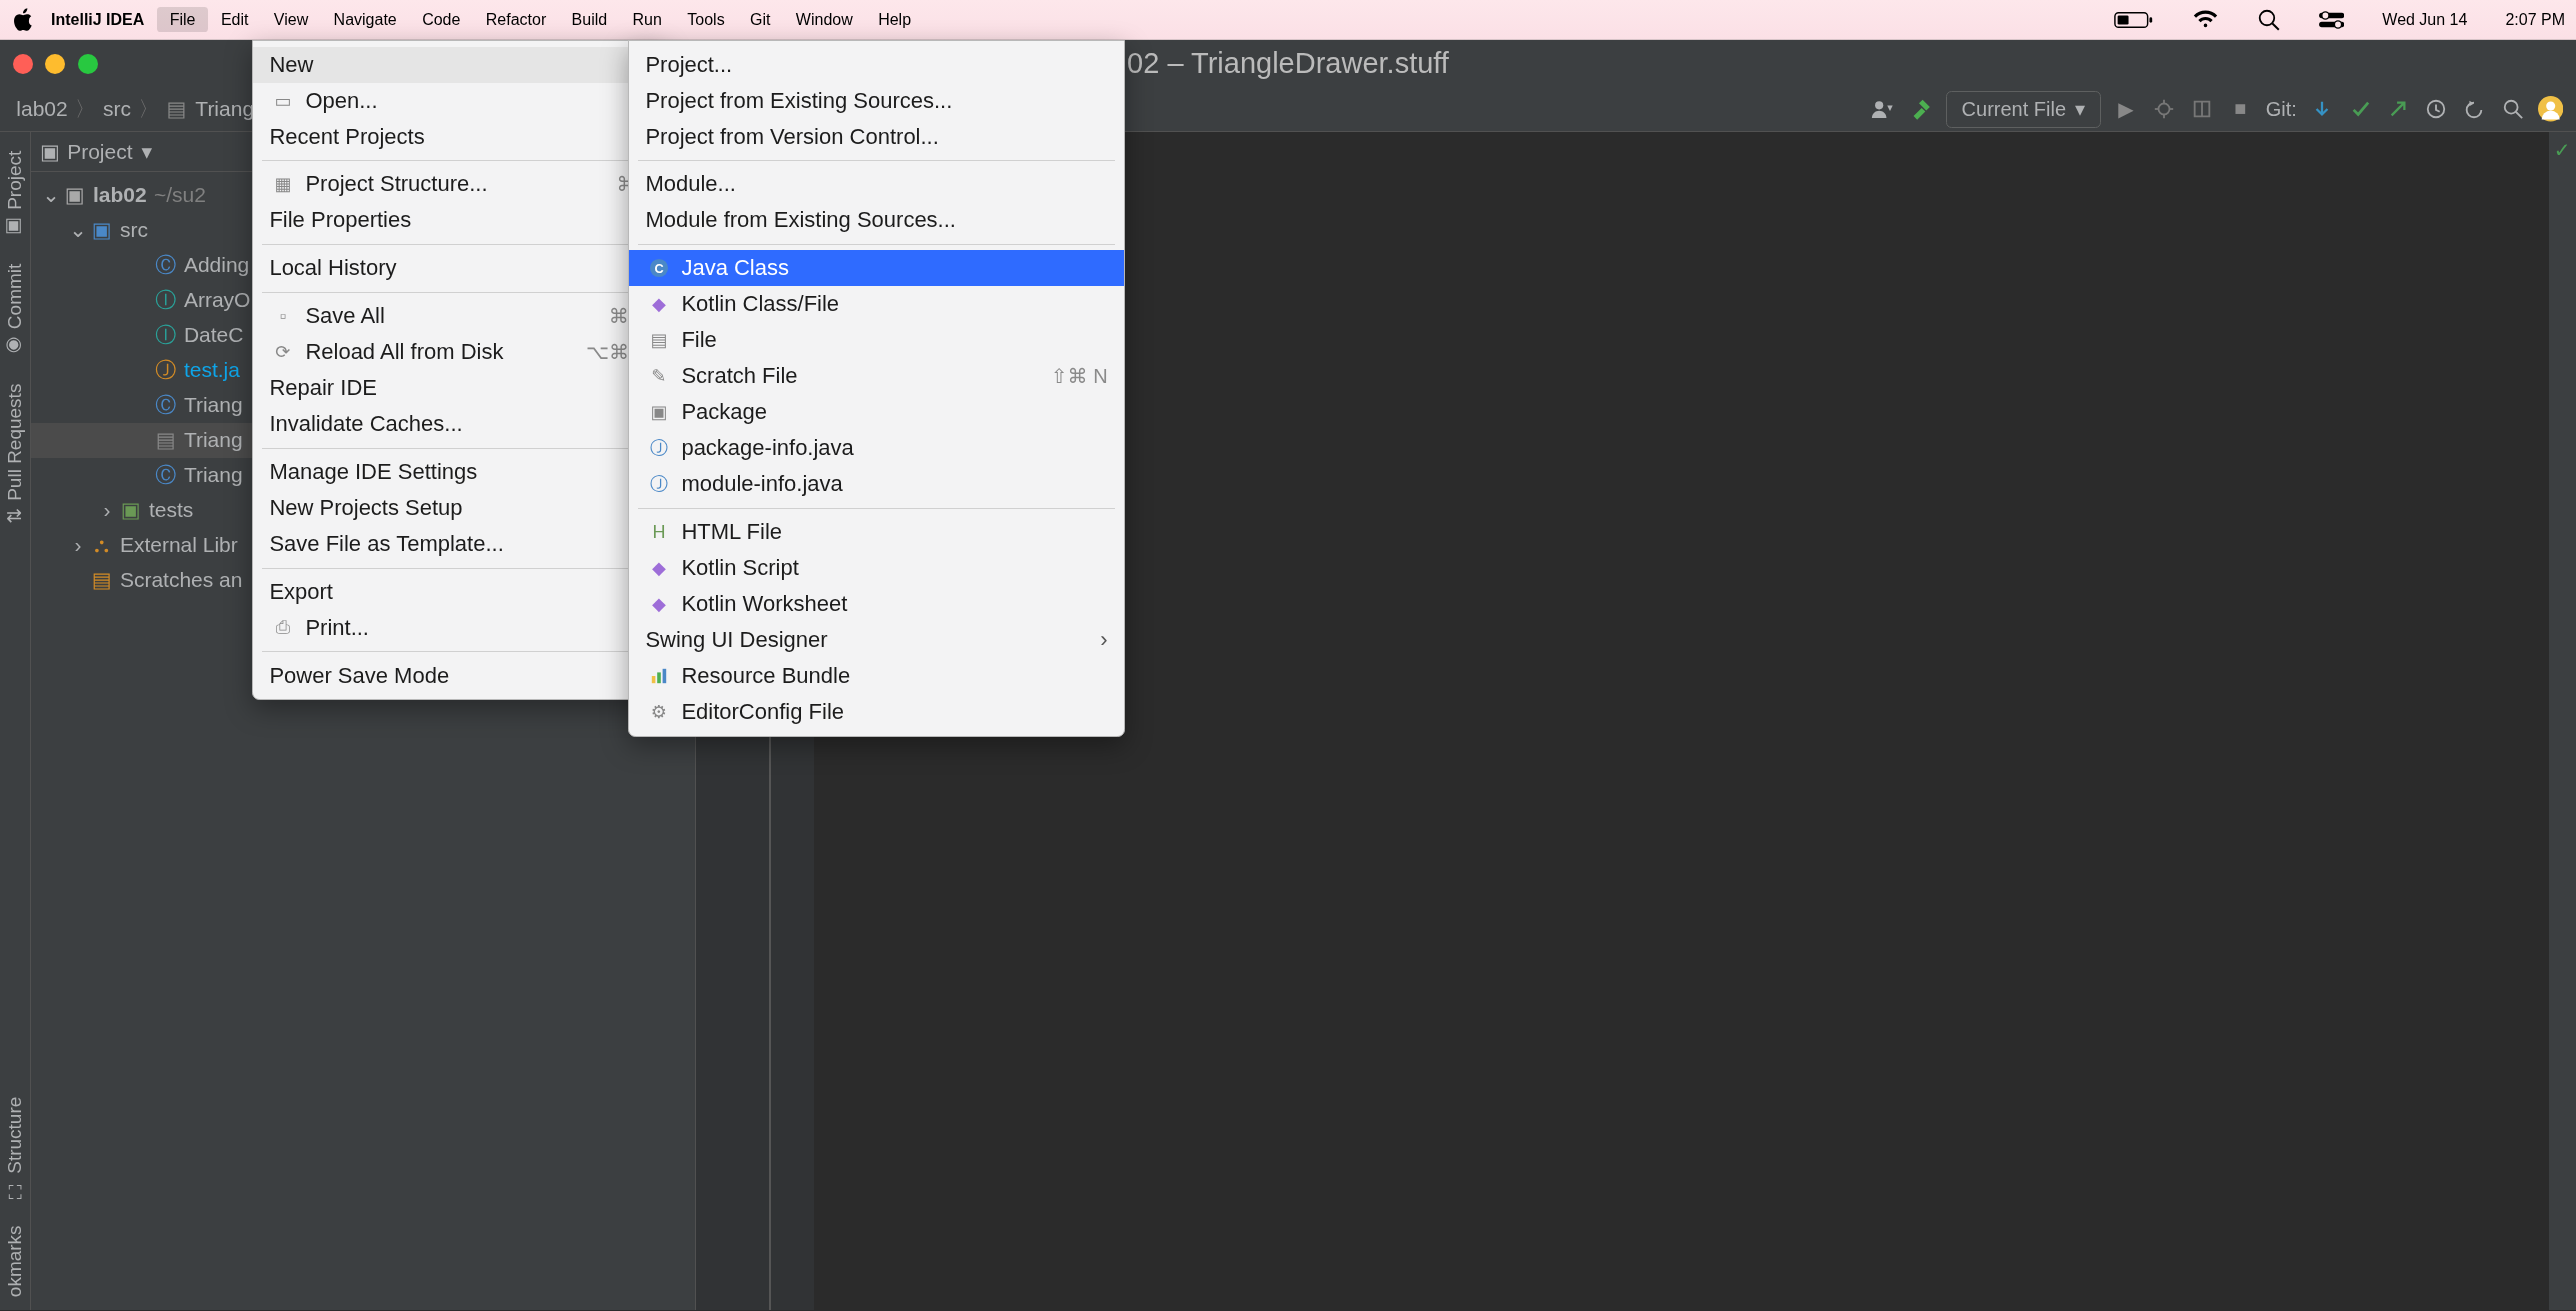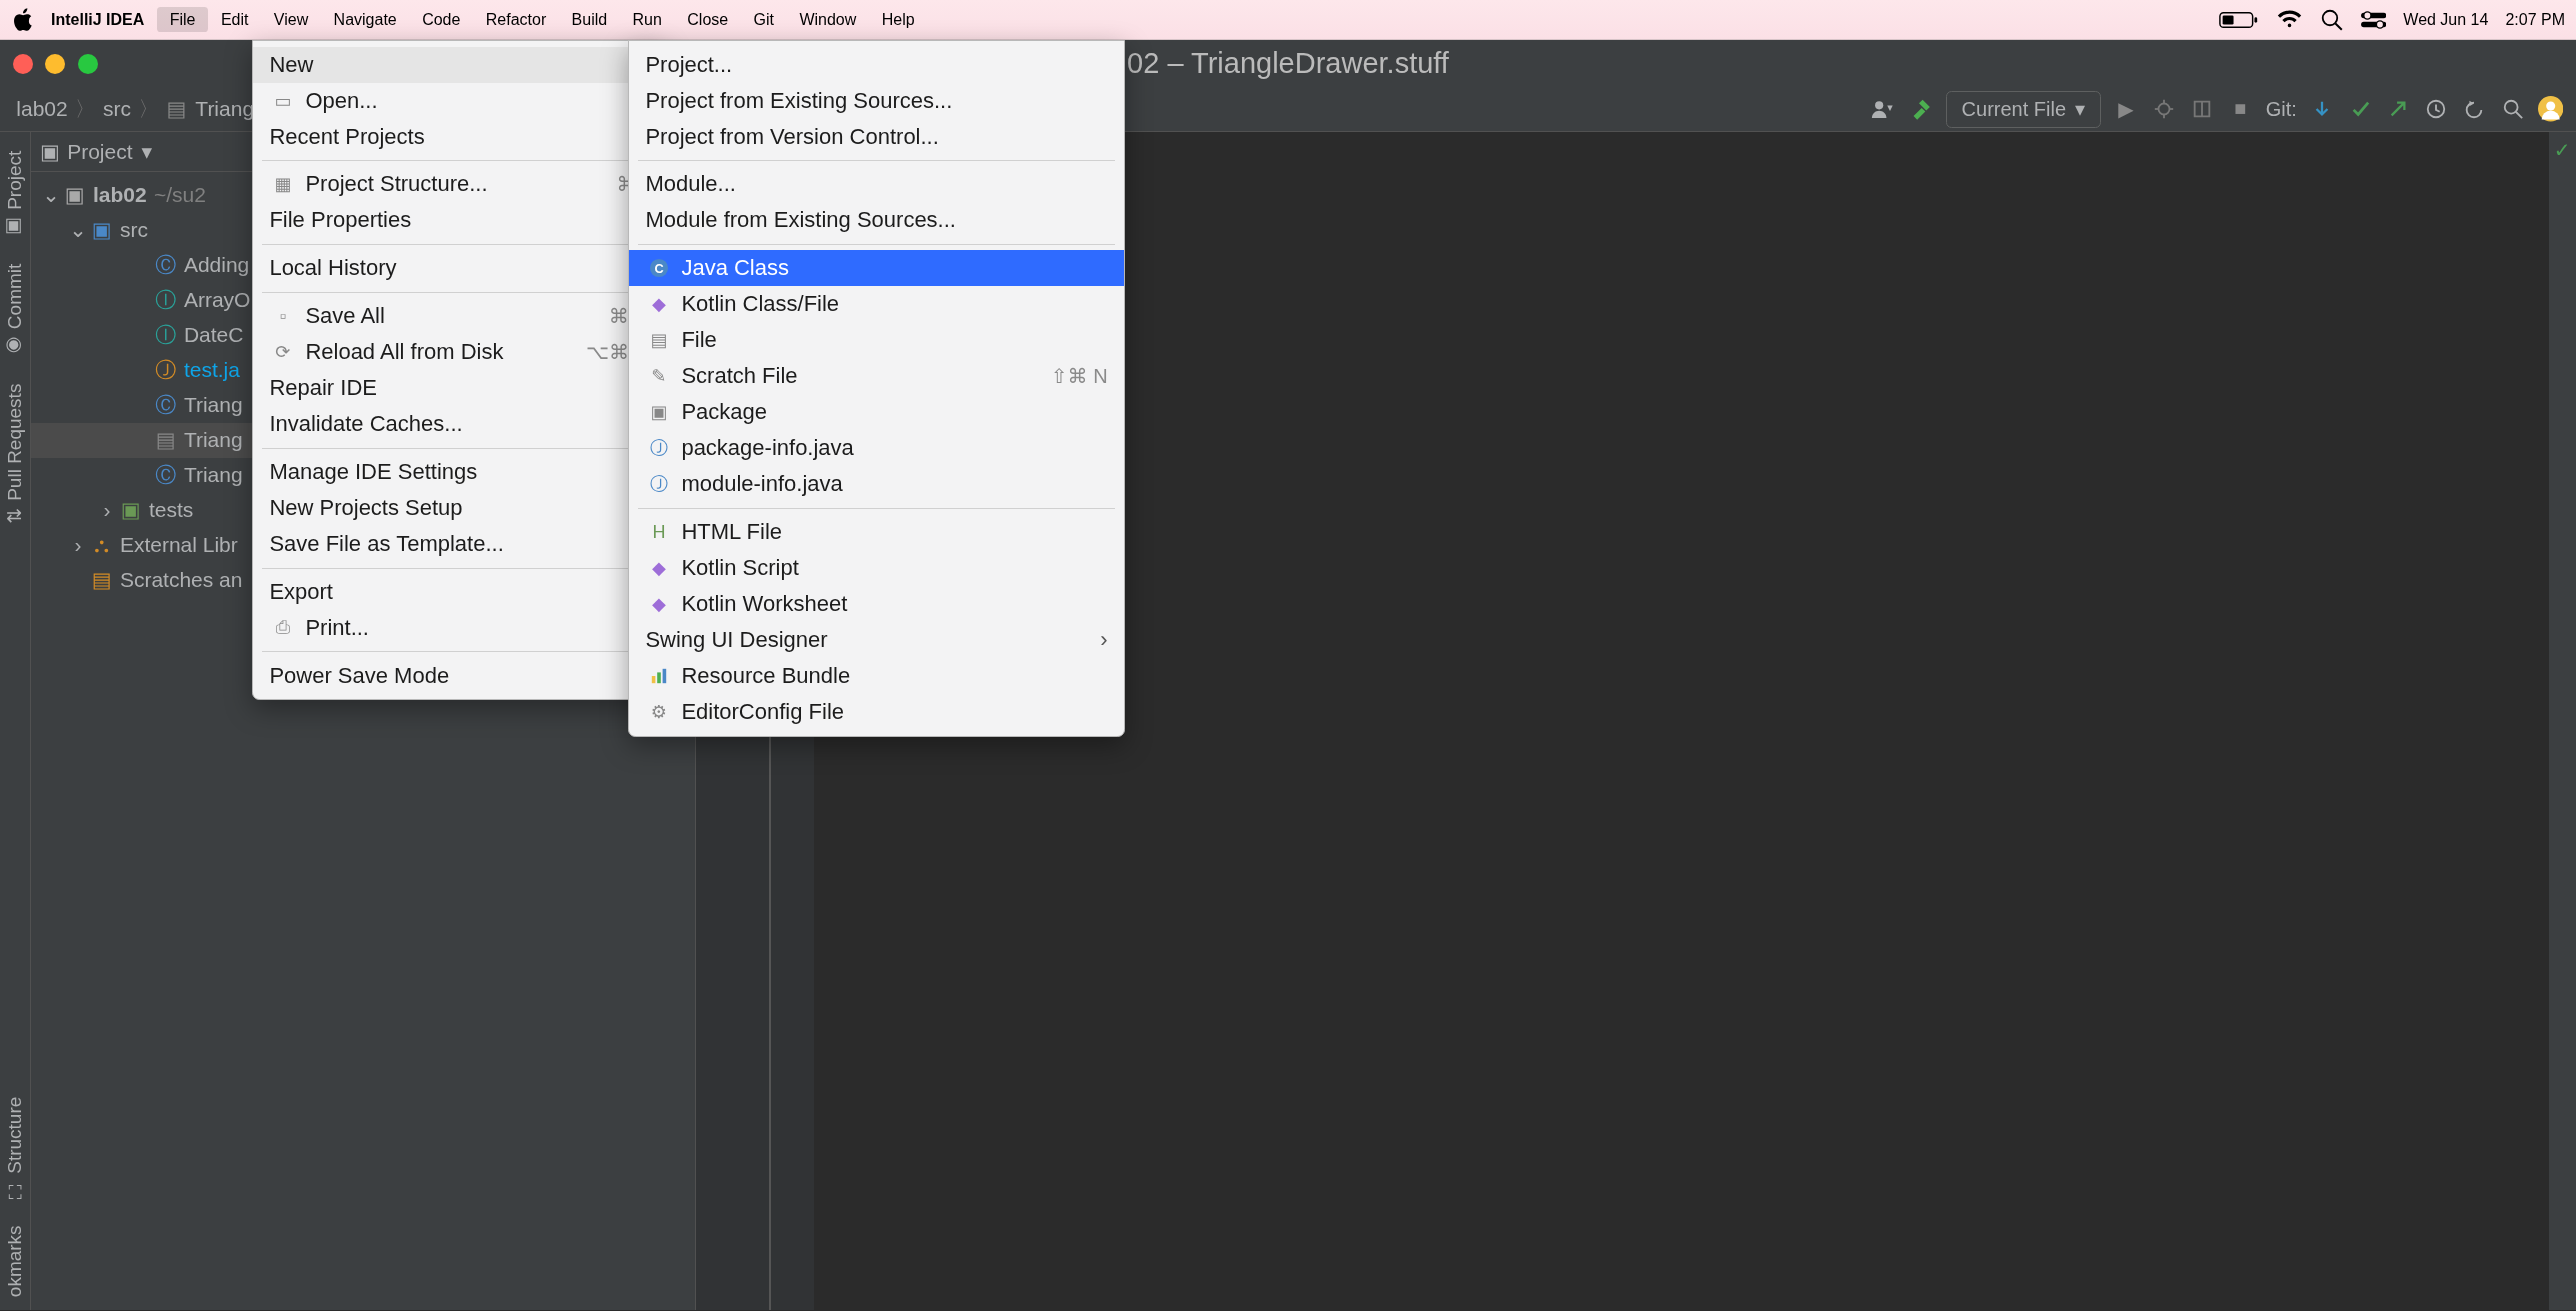--- a/index.html
+++ b/index.html
@@ -4,21 +4,21 @@
 <style>
 * { margin: 0; padding: 0; box-sizing: border-box; font-family: -apple-system, BlinkMacSystemFont, "Segoe UI", sans-serif; }
 body { background: #2b2b2b; width: 2576px; height: 1311px; overflow: hidden; user-select: none; }
 
 
 .macos-menubar { height: 40px; background: linear-gradient(#fde7eb, #fbe0e6); display: flex; align-items: center; padding: 0 11px; font-size: 16px; color: #000; border-bottom: 0.9px solid rgba(0,0,0,0.15); }
 .apple-logo { font-size: 25.4px; margin-right: 16.4px; }
 .macos-menubar .app-name { font-weight: 700; margin-right: 12.7px; }
 .macos-menubar .menu-item { padding: 3.6px 12.7px; border-radius: 3.6px; }
 .macos-menubar .menu-item.active { background: rgba(0,0,0,0.12); }
-.macos-right { margin-left: auto; display: flex; align-items: center; gap: 17px; justify-content: flex-end; }
+.macos-right { margin-left: auto; display: flex; align-items: center; gap: 38px; justify-content: flex-end; }
 .macos-right .status-icon { display: flex; align-items: center; }
 
 
 .window-titlebar { height: 47px; background: #3c3f41; display: flex; align-items: center; padding: 0 12.7px; position: relative; }
 .traffic-lights { display: flex; gap: 12.7px; }
 .traffic-light { width: 20px; height: 20px; border-radius: 50%; }
 .tl-red { background: #ff5f57; }
 .tl-yellow { background: #febc2e; }
 .tl-green { background: #28c840; }
 .window-title { position: absolute; left: 50%; transform: translateX(-50%); color: #bbb; font-size: 29px; white-space: nowrap; }
@@ -95,21 +95,21 @@
   </span>
   <span class="app-name">IntelliJ IDEA</span>
   <span class="menu-item active">File</span>
   <span class="menu-item">Edit</span>
   <span class="menu-item">View</span>
   <span class="menu-item">Navigate</span>
   <span class="menu-item">Code</span>
   <span class="menu-item">Refactor</span>
   <span class="menu-item">Build</span>
   <span class="menu-item">Run</span>
-  <span class="menu-item">Close</span>
+  <span class="menu-item">Tools</span>
   <span class="menu-item">Git</span>
   <span class="menu-item">Window</span>
   <span class="menu-item">Help</span>
   <div class="macos-right">
     <span class="status-icon">
       <svg width="40" height="20" viewBox="0 0 44 22">
           <rect x="1" y="3" width="36" height="16" rx="4" fill="none" stroke="#000" stroke-width="1.6"></rect>
           <rect x="4" y="6" width="12" height="10" rx="1.5" fill="#000"></rect>
           <rect x="39" y="8" width="3" height="6" rx="1.5" fill="#000"></rect>
         </svg>

